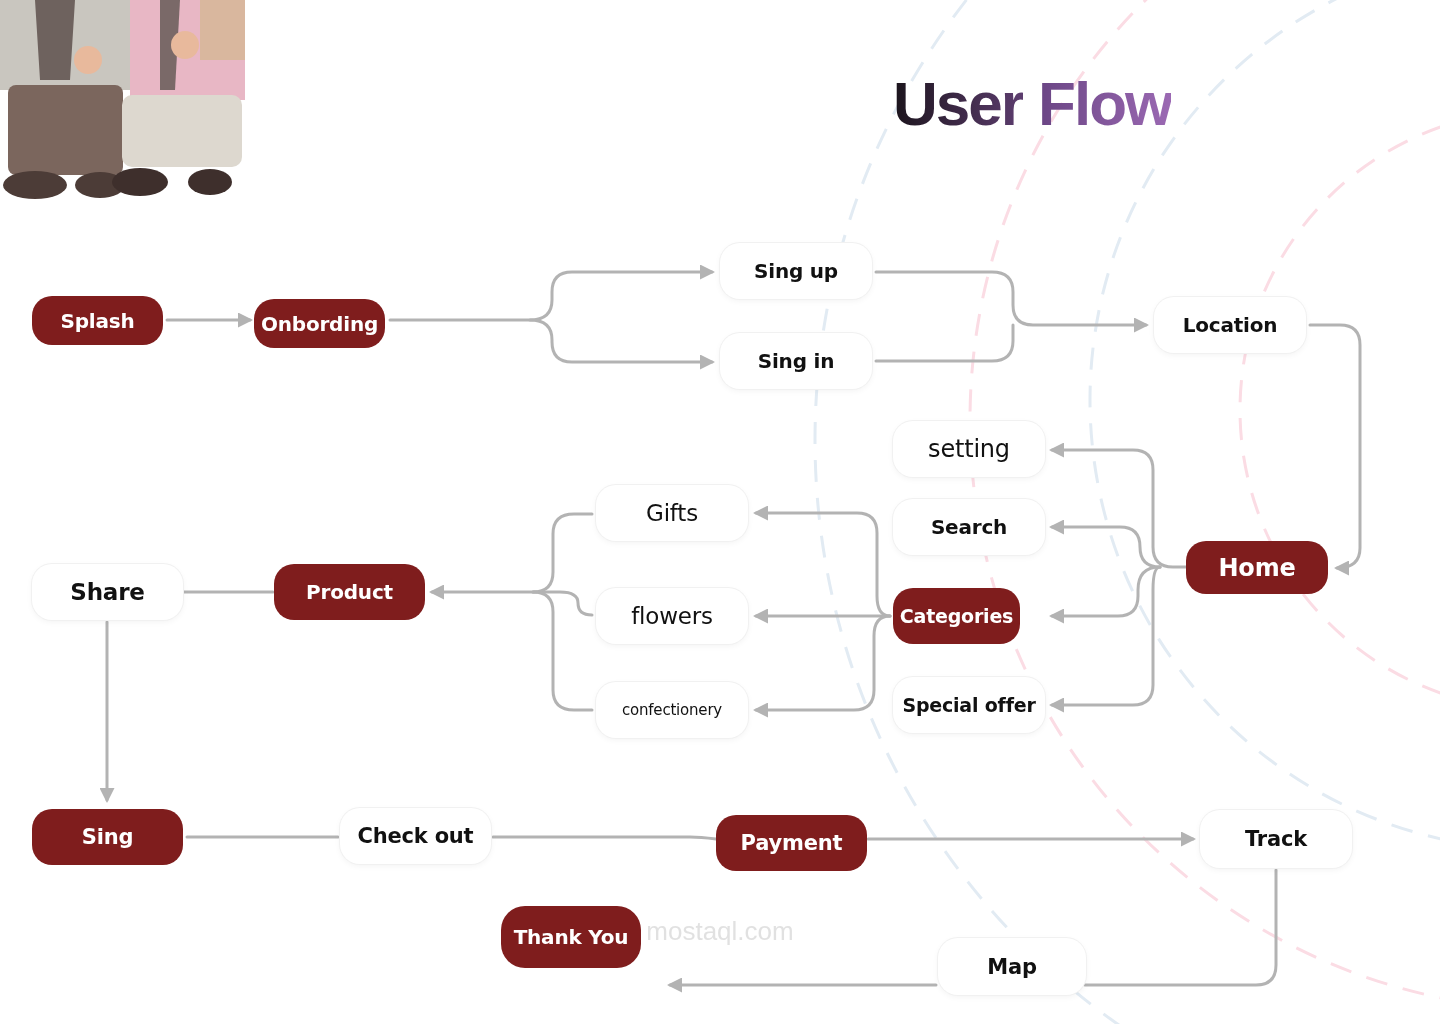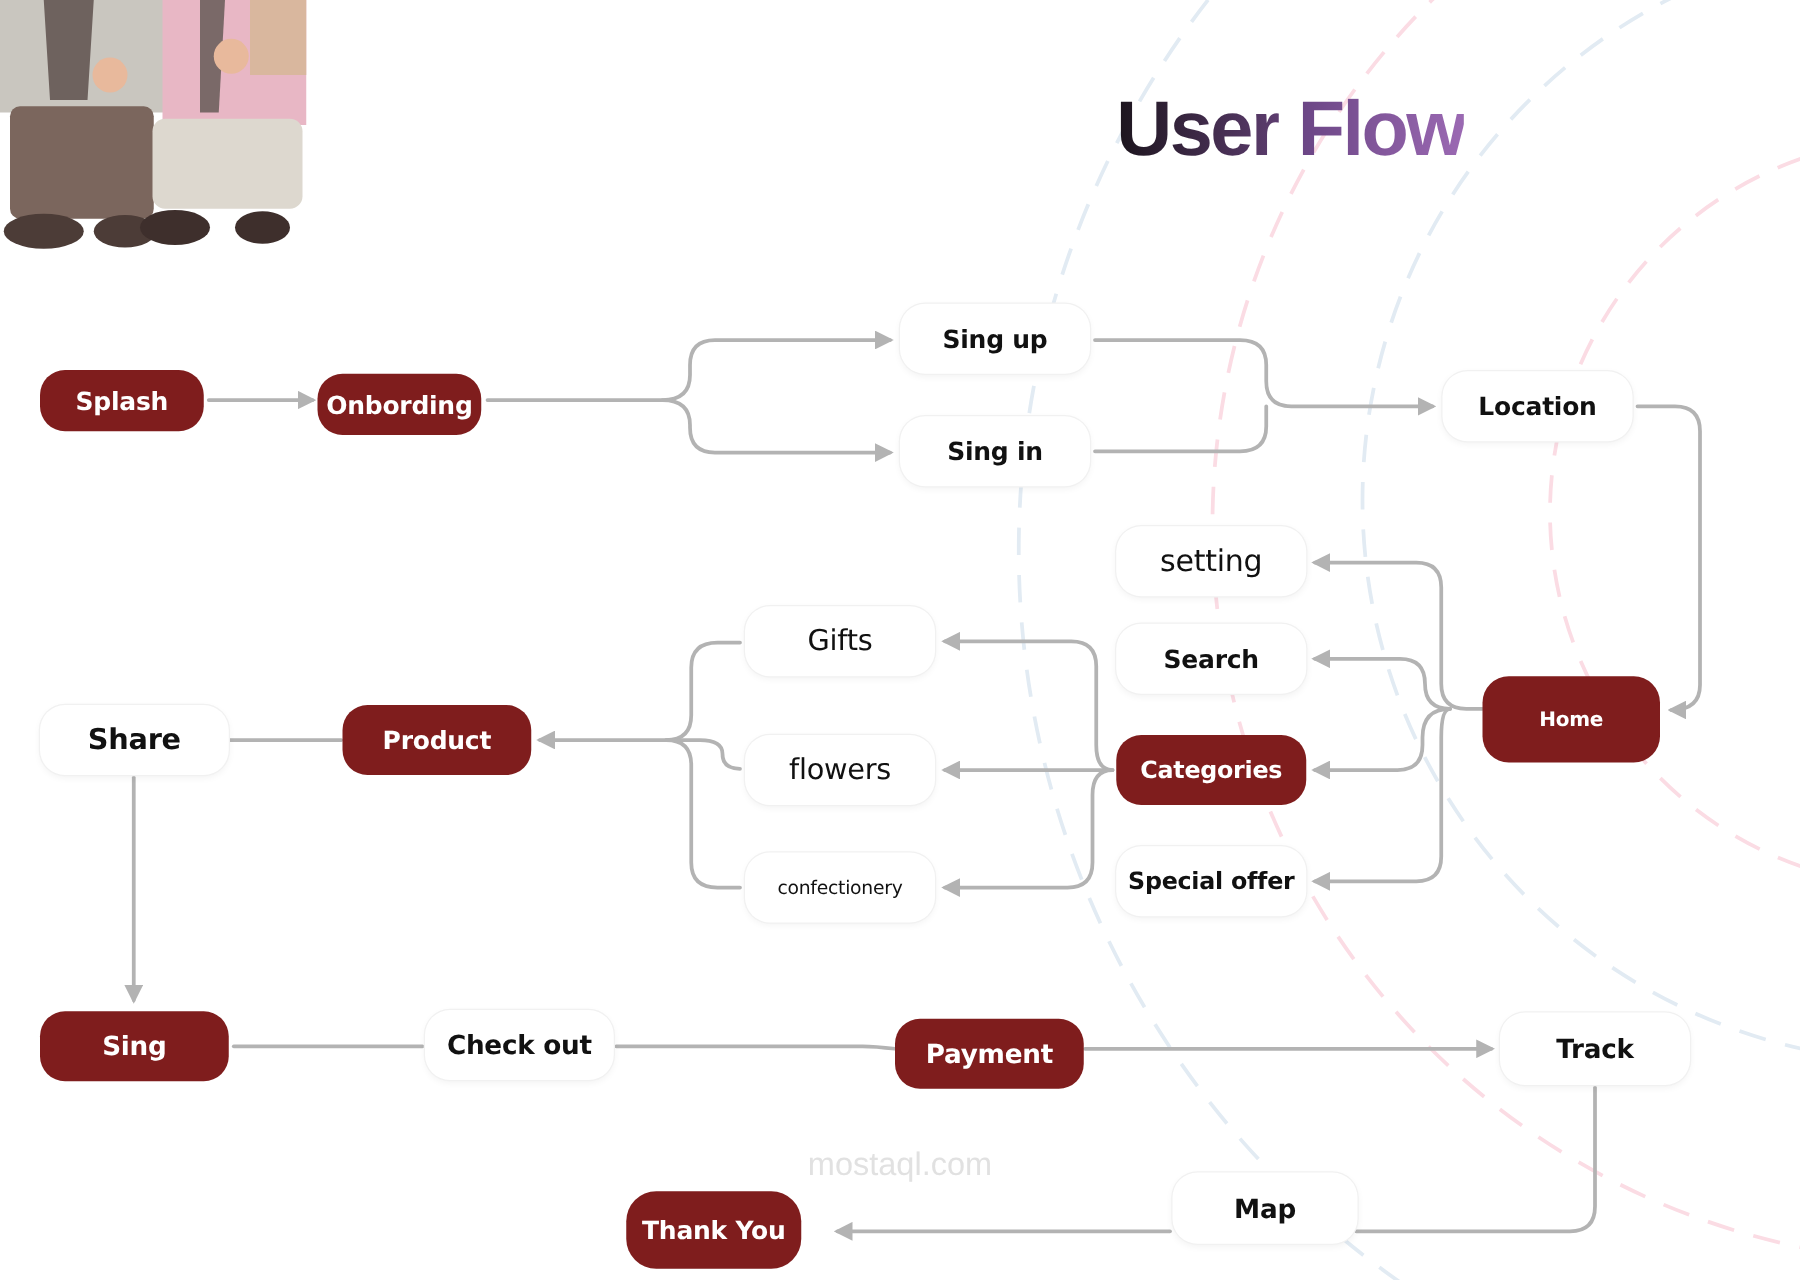--- a/index.html
+++ b/index.html
@@ -94,30 +94,30 @@
   </div>
 <div class="node secondary" style="left:720px;top:243px;width:152px;height:56px;font-size:20px;">
     <span>Sing up</span>
   </div>
 <div class="node secondary" style="left:720px;top:333px;width:152px;height:56px;font-size:20px;">
     <span>Sing in</span>
   </div>
 <div class="node secondary" style="left:1154px;top:297px;width:152px;height:56px;font-size:20px;">
     <span>Location</span>
   </div>
-<div class="node primary" style="left:1186px;top:541px;width:142px;height:69px;font-size:16px;border-radius:21px;">
+<div class="node primary" style="left:1186px;top:541px;width:142px;height:53px;font-size:24px;">
     <span>Home</span>
   </div>
 <div class="node secondary" style="left:893px;top:421px;width:152px;height:56px;font-size:24px;font-weight:normal;">
     <span>setting</span>
   </div>
 <div class="node secondary" style="left:893px;top:499px;width:152px;height:56px;font-size:20px;">
     <span>Search</span>
   </div>
-<div class="node primary" style="left:893px;top:588px;width:152px;height:56px;font-size:19px;">
+<div class="node primary" style="left:893px;top:588px;width:127px;height:56px;font-size:19px;">
     <span>Categories</span>
   </div>
 <div class="node secondary" style="left:893px;top:677px;width:152px;height:56px;font-size:19px;">
     <span>Special offer</span>
   </div>
 <div class="node secondary" style="left:596px;top:485px;width:152px;height:56px;font-size:23px;font-weight:normal;">
     <span>Gifts</span>
   </div>
 <div class="node secondary" style="left:596px;top:588px;width:152px;height:56px;font-size:23px;font-weight:normal;">
     <span>flowers</span>
@@ -139,19 +139,19 @@
   </div>
 <div class="node primary" style="left:716px;top:815px;width:151px;height:56px;font-size:21px;">
     <span>Payment</span>
   </div>
 <div class="node secondary" style="left:1200px;top:810px;width:152px;height:58px;font-size:21px;">
     <span>Track</span>
   </div>
 <div class="node secondary" style="left:938px;top:938px;width:148px;height:57px;font-size:21px;">
     <span>Map</span>
   </div>
-<div class="node primary" style="left:501px;top:953px;width:140px;height:62px;font-size:20px;border-radius:24px;">
+<div class="node primary" style="left:501px;top:906px;width:140px;height:62px;font-size:20px;border-radius:24px;">
     <span>Thank You</span>
   </div>
 
 <div class="watermark">
   <div class="en">mostaql.com</div>
 </div>
 
 </body></html>

